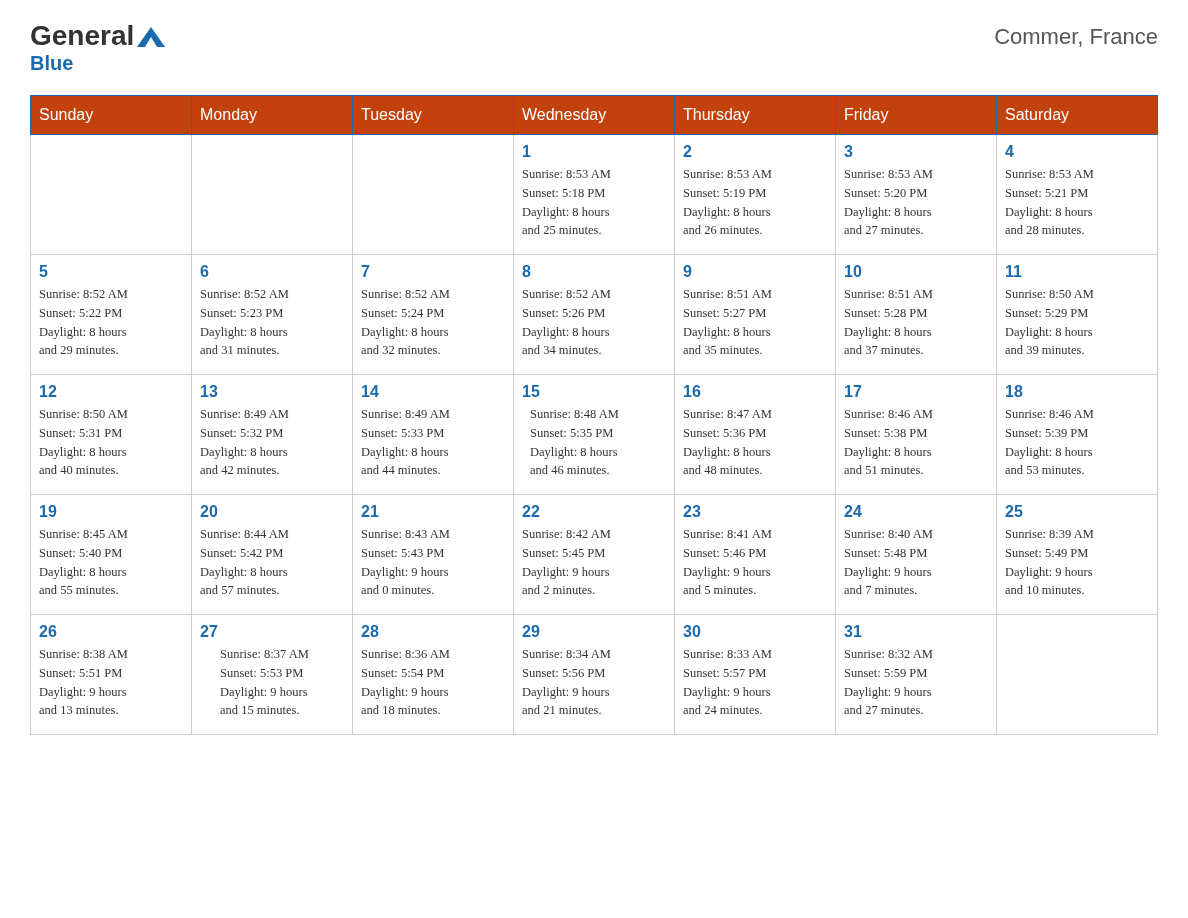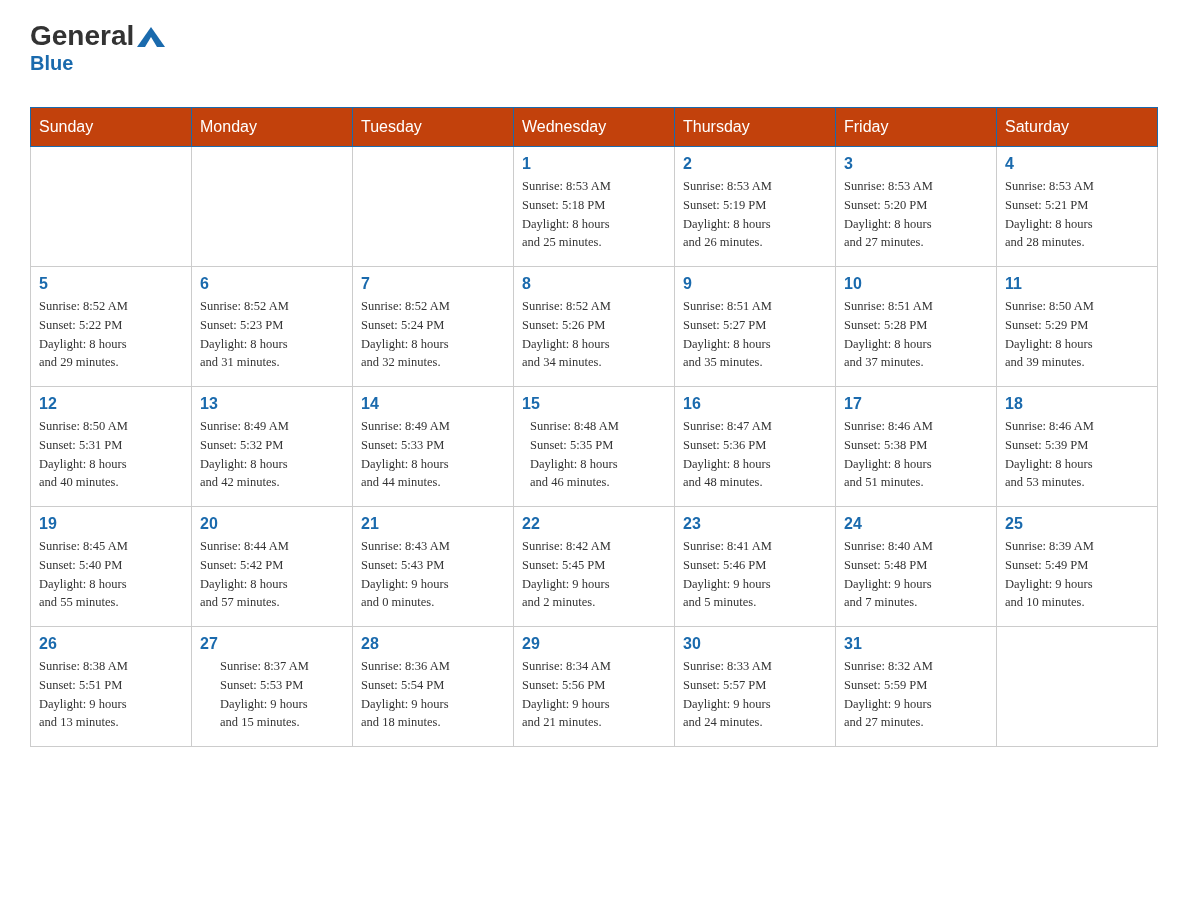--- a/index.html
+++ b/index.html
@@ -7,21 +7,21 @@
       font-family: Arial, sans-serif;
       background: #fff;
       padding: 20px 30px;
       width: 1188px;
       min-height: 918px;
     }
     .header {
       display: flex;
       justify-content: space-between;
       align-items: flex-start;
-      margin-bottom: 32px;
+      margin-bottom: 20px;
     }
     .logo-text-general {
       font-size: 28px;
       font-weight: bold;
       color: #333;
     }
     .logo-text-blue {
       font-size: 20px;
       font-weight: bold;
       color: #1a6aad;
@@ -102,20 +102,21 @@
       <div class="logo-triangle-container">
         <svg width="28" height="22" viewBox="0 0 28 22">
           <polygon points="0,22 14,2 28,22" fill="#1a6aad"></polygon>
           <polygon points="8,22 14,12 20,22" fill="#fff"></polygon>
         </svg>
       </div>
     </div>
     <span class="logo-text-blue">Blue</span>
   </div>
   <div class="title-section">
+    <div class="calendar-subtitle">Commer, France</div>
   </div>
 </div>
 
 <table class="calendar-table">
   <thead>
     <tr>
     <th>Sunday</th>
         <th>Monday</th>
         <th>Tuesday</th>
         <th>Wednesday</th>

